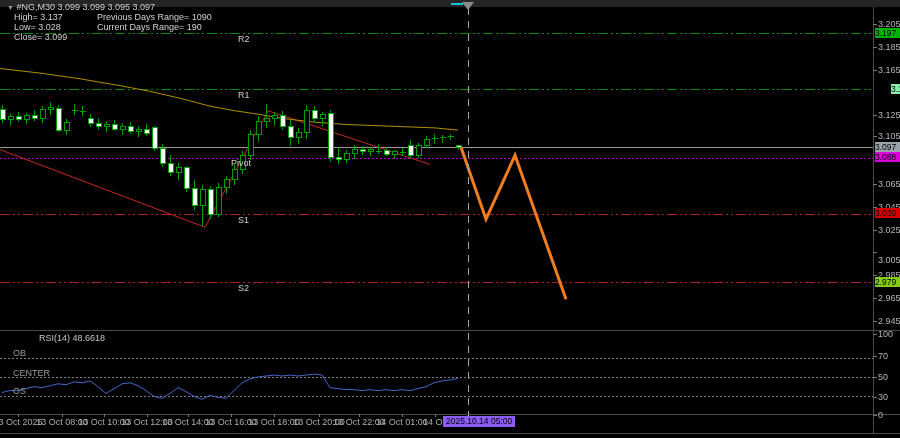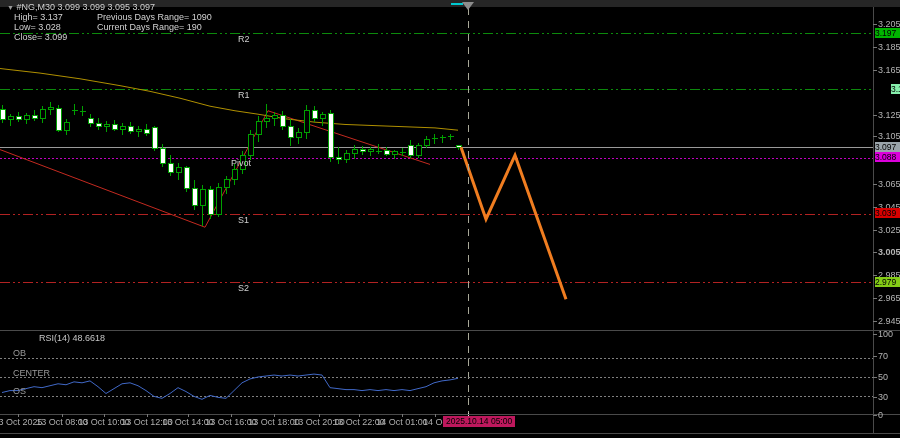--- a/index.html
+++ b/index.html
@@ -223,21 +223,21 @@
   <div id="price-axis" class="axis-col"></div>
   <div id="time-axis" style="position:absolute;left:0;top:415px;width:873px;height:14px;"></div>
 <div class="ptick lbl" style="top: 19px;">3.205</div>
     <div class="ptick lbl" style="top: 42px;">3.185</div>
     <div class="ptick lbl" style="top: 65px;">3.165</div>
     <div class="ptick lbl" style="top: 110px;">3.125</div>
     <div class="ptick lbl" style="top: 131px;">3.105</div>
     <div class="ptick lbl" style="top: 179px;">3.065</div>
     <div class="ptick lbl" style="top: 202px;">3.045</div>
     <div class="ptick lbl" style="top: 225px;">3.025</div>
-    <div class="ptick lbl" style="top: 247px; font-weight: bold;">3.005</div>
+    <div class="ptick lbl" style="top: 255px;">3.005</div>
     <div class="ptick lbl" style="top: 270px;">2.985</div>
     <div class="ptick lbl" style="top: 293px;">2.965</div>
     <div class="ptick lbl" style="top: 316px;">2.945</div>
     <div class="pbadge lbl" style="top: 28px; background: rgb(0, 180, 0);">3.197</div>
     <div class="pbadge lbl" style="top: 84px; background: #86efac; margin-left: 16px;">3.148</div>
     <div class="pbadge lbl" style="top: 142px; background: rgb(154, 164, 170);">3.097</div>
     <div class="pbadge lbl" style="top: 152px; background: rgb(220, 0, 220);">3.088</div>
     <div class="pbadge lbl" style="top: 208px; background: rgb(216, 0, 0);">3.039</div>
     <div class="pbadge lbl" style="top: 277px; background: #84cc16;">2.979</div>
     <div class="rtick lbl" style="top: 329px;">100</div>
@@ -249,19 +249,19 @@
     <div class="tlabel lbl" style="left: 62px;">13 Oct 08:00</div>
     <div class="tlabel lbl" style="left: 104px;">13 Oct 10:00</div>
     <div class="tlabel lbl" style="left: 147px;">13 Oct 12:00</div>
     <div class="tlabel lbl" style="left: 188px;">13 Oct 14:00</div>
     <div class="tlabel lbl" style="left: 231px;">13 Oct 16:00</div>
     <div class="tlabel lbl" style="left: 274px;">13 Oct 18:00</div>
     <div class="tlabel lbl" style="left: 319px;">13 Oct 20:00</div>
     <div class="tlabel lbl" style="left: 359px;">13 Oct 22:00</div>
     <div class="tlabel lbl" style="left: 402px;">14 Oct 01:00</div>
     <div class="tlabel lbl" style="left: 435px;">14 Oc</div>
-    <div class="tbadge lbl" style="left: 443px; top: 416px; background: #be185d;">2025.10.14 05:00</div>
+    <div class="tbadge lbl" style="left: 443px; top: 416px; background: #8b5cf6;">2025.10.14 05:00</div>
     <div class="lvl-lbl lbl" style="left: 238px; top: 34px;">R2</div>
     <div class="lvl-lbl lbl" style="left: 238px; top: 90px;">R1</div>
     <div class="lvl-lbl lbl" style="left: 231px; top: 158px;">Pivot</div>
     <div class="lvl-lbl lbl" style="left: 238px; top: 215px;">S1</div>
     <div class="lvl-lbl lbl" style="left: 238px; top: 283px;">S2</div>
   </div>
 
 </body></html>

